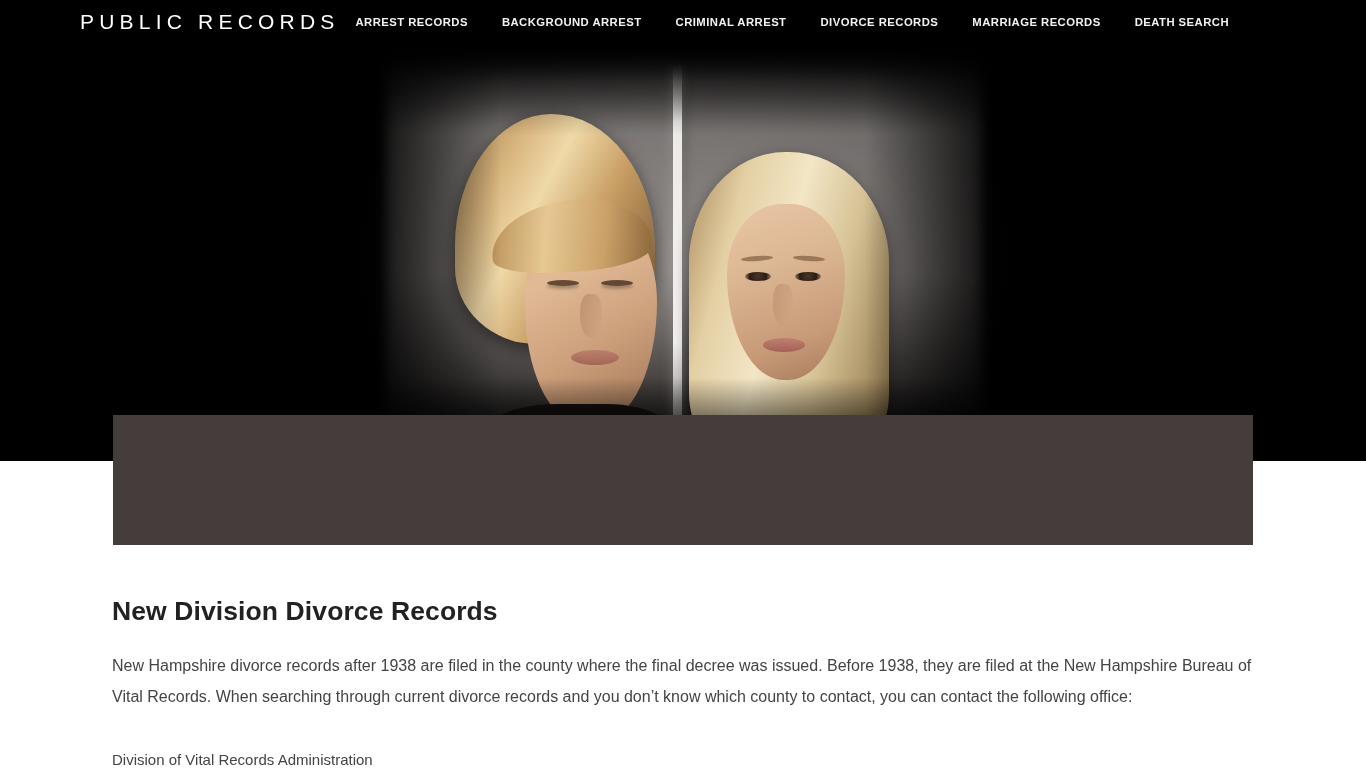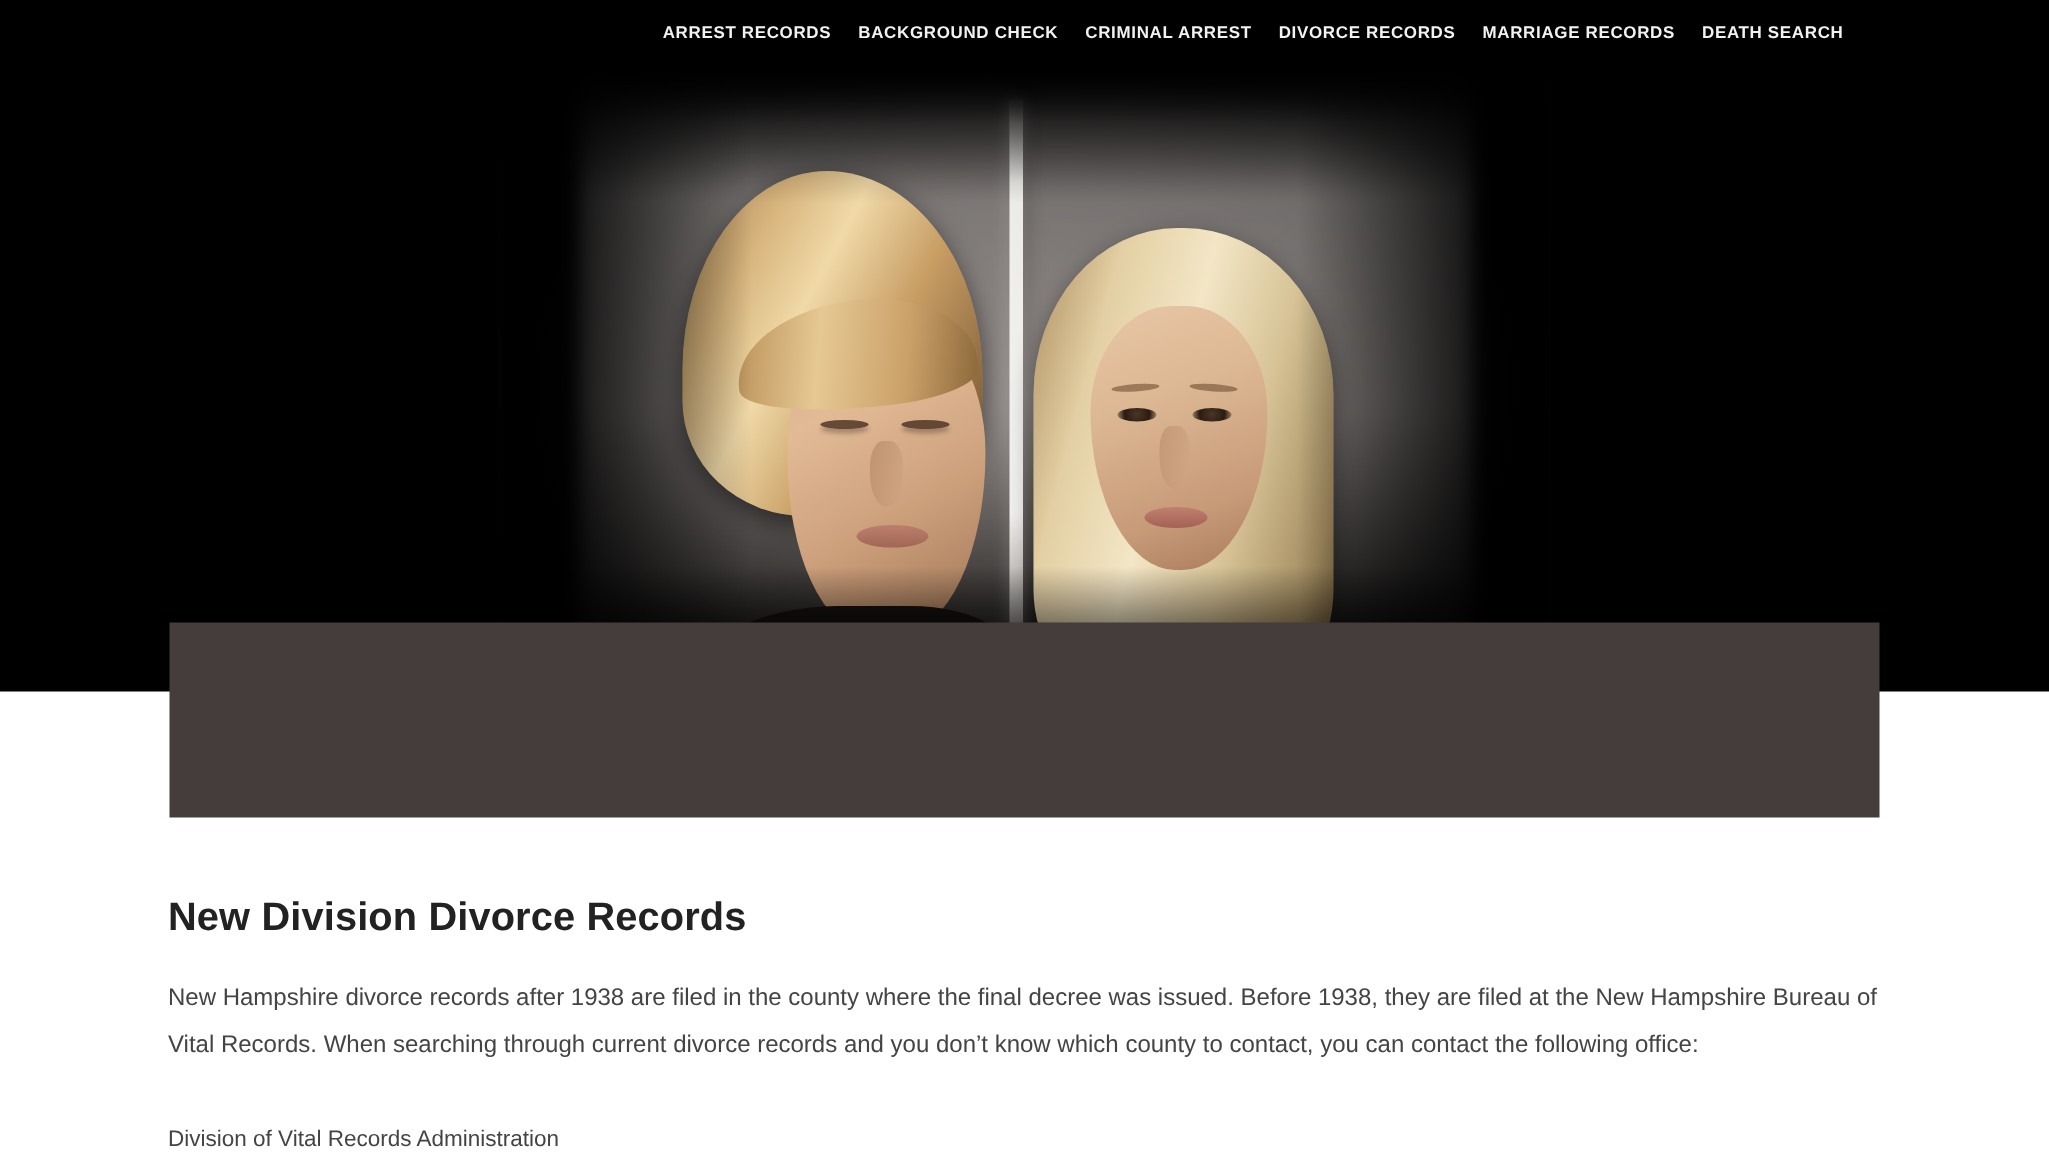--- a/index.html
+++ b/index.html
@@ -26,21 +26,21 @@
     color: #ffffff;
     font-size: 21px;
     font-weight: 300;
     letter-spacing: 5.2px;
     line-height: 26px;
     white-space: nowrap;
     font-family: "Liberation Sans", sans-serif;
   }
   .main-nav {
     position: absolute; right: 128px; top: 14px;
-    display: flex; align-items: center; gap: 0px;
+    display: flex; align-items: center; gap: 16px;
     white-space: nowrap;
   }
   .nav-link {
     color: #f2f2f2;
     font-size: 11.3px;
     font-weight: bold;
     letter-spacing: 0.45px;
     text-decoration: none;
     padding: 0 9px;
     line-height: 16px;
@@ -274,23 +274,24 @@
         <div class="wom-eye-l"></div>
         <div class="wom-eye-r"></div>
         <div class="wom-nose"></div>
         <div class="wom-mouth"></div>
       </div>
       <div class="photo-fade"></div>
     </div>
   </div>
 
   <div class="site-header">
+    <div class="logo">PUBLIC RECORDS</div>
     <div class="main-nav">
       <a class="nav-link" href="#">ARREST RECORDS</a>
-      <a class="nav-link" href="#">BACKGROUND CHECK</a>
+      <a class="nav-link" href="#">BACKGROUND ARREST</a>
       <a class="nav-link" href="#">CRIMINAL ARREST</a>
       <a class="nav-link" href="#">DIVORCE RECORDS</a>
       <a class="nav-link" href="#">MARRIAGE RECORDS</a>
       <a class="nav-link" href="#">DEATH SEARCH</a>
     </div>
   </div>
 
   <div class="search-panel"></div>
 
   <div class="field-label" id="first-name-label">First Name:</div>

